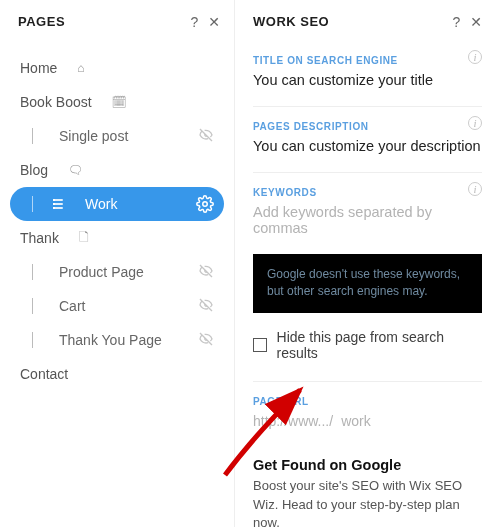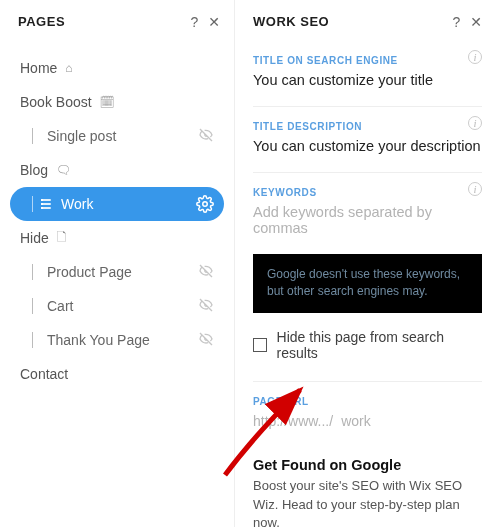--- a/index.html
+++ b/index.html
@@ -24,21 +24,21 @@
   .panel-title { font-size: 13px; font-weight: 700; letter-spacing: .5px; color: #1f1f1f; }
   .hdr-actions { display: flex; gap: 10px; align-items: center; color: #666; }
   .hdr-actions span { cursor: pointer; font-size: 14px; line-height: 1; }
   .close { font-size: 16px; }
   .page-list { list-style: none; padding: 8px 10px 0 10px; }
   .page-item {
     display: flex; align-items: center; justify-content: space-between;
     height: 34px; padding: 0 10px; border-radius: 18px;
     color: #555; font-size: 14px; cursor: pointer;
   }
-  .page-item .lbl { display: flex; align-items: center; gap: 8px; }
+  .page-item .lbl { display: flex; align-items: center; gap: 20px; }
   .page-item.child { padding-left: 22px; color: #666; }
   .page-item.child .lbl::before {
     content: ""; display: inline-block; width: 1px; height: 16px; background: #bbb; margin-right: 6px;
   }
   .page-item.active { background: #3797ea; color: #fff; }
   .page-item.active .lbl::before { background: rgba(255,255,255,.6); }
   .grip {
     display: inline-flex; flex-direction: column; gap: 2px;
     margin-left: -6px; margin-right: 2px;
   }
@@ -133,21 +133,21 @@
         </span>
         <span class="gear">
           <svg width="18" height="18" viewBox="0 0 24 24" fill="none" stroke="#fff" stroke-width="2">
             <circle cx="12" cy="12" r="3"></circle>
             <path d="M19.4 15a1.7 1.7 0 00.3 1.8l.1.1a2 2 0 11-2.8 2.8l-.1-.1a1.7 1.7 0 00-1.8-.3 1.7 1.7 0 00-1 1.5V21a2 2 0 11-4 0v-.1a1.7 1.7 0 00-1-1.5 1.7 1.7 0 00-1.8.3l-.1.1a2 2 0 11-2.8-2.8l.1-.1a1.7 1.7 0 00.3-1.8 1.7 1.7 0 00-1.5-1H3a2 2 0 110-4h.1a1.7 1.7 0 001.5-1 1.7 1.7 0 00-.3-1.8l-.1-.1a2 2 0 112.8-2.8l.1.1a1.7 1.7 0 001.8.3 1.7 1.7 0 001-1.5V3a2 2 0 114 0v.1a1.7 1.7 0 001 1.5 1.7 1.7 0 001.8-.3l.1-.1a2 2 0 112.8 2.8l-.1.1a1.7 1.7 0 00-.3 1.8 1.7 1.7 0 001.5 1H21a2 2 0 110 4h-.1a1.7 1.7 0 00-1.5 1z"></path>
           </svg>
         </span>
       </li>
       <li class="page-item">
         <span class="lbl">
-          <span>Hide</span>
+          <span>Thank</span>
           <span class="mini-icon">🗋</span>
         </span>
         <span></span>
       </li>
       <li class="page-item child">
         <span class="lbl">
           <span>Product Page</span>
         </span>
         <span class="eye-off"><svg width="16" height="16" viewBox="0 0 24 24" fill="none" stroke="#c6c6c6" stroke-width="2">
             <path d="M3 3l18 18"></path>
@@ -194,21 +194,21 @@
   </div>
 
   <div class="section-row">
     <div class="section-label">TITLE ON SEARCH ENGINE</div>
     <span class="info-i">i</span>
   </div>
   <div class="value">You can customize your title</div>
   <hr class="divider">
 
   <div class="section-row">
-    <div class="section-label">TITLE DESCRIPTION</div>
+    <div class="section-label">PAGES DESCRIPTION</div>
     <span class="info-i">i</span>
   </div>
   <div class="value">You can customize your description</div>
   <hr class="divider">
 
   <div class="section-row">
     <div class="section-label">KEYWORDS</div>
     <span class="info-i">i</span>
   </div>
   <div class="value placeholder">Add keywords separated by commas</div>

